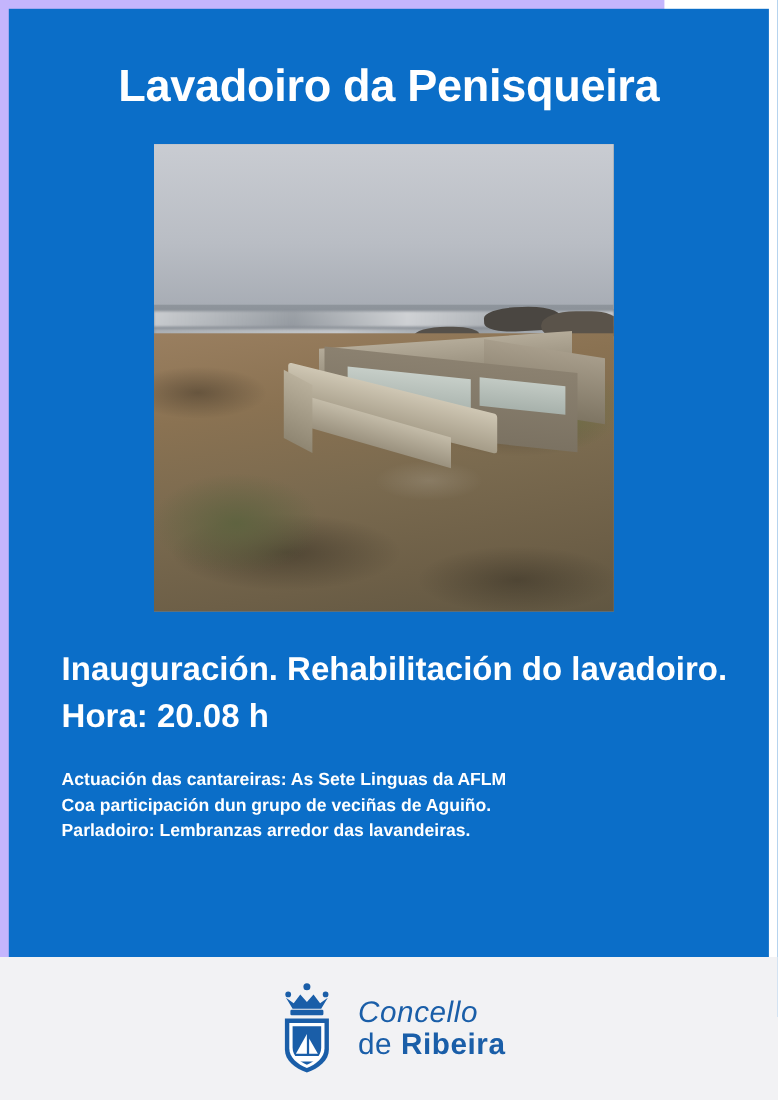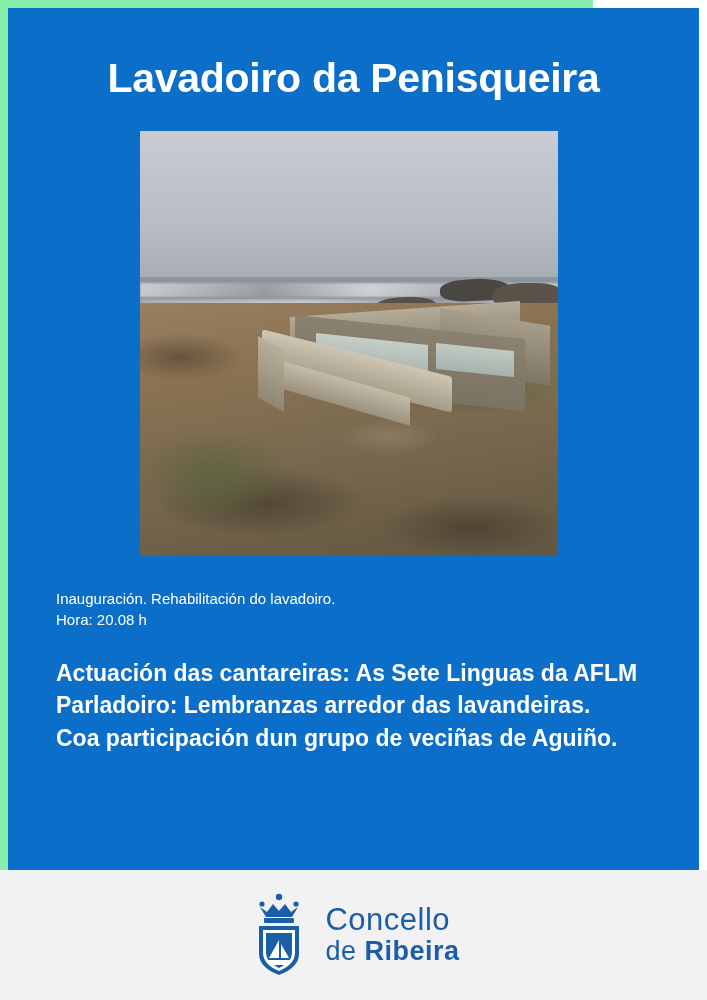--- a/index.html
+++ b/index.html
@@ -10,23 +10,24 @@
     width: 707px;
     height: 1000px;
     background: #ffffff;
     font-family: "Liberation Sans", sans-serif;
     overflow: hidden;
   }
   .poster {
     position: relative;
     width: 593px;
     height: 1000px;
-    background: #86efac;
+    background: #c4b5fd;
     display: flex;
     flex-direction: column;
+    padding-left: 11px;
   }
   .blue-panel {
     position: absolute;
     left: 8px;
     top: 8px;
     width: 691px;
     height: 862px;
     background: #0b6ec8;
     box-sizing: border-box;
   }
@@ -161,30 +162,30 @@
   }
   
   .text-block {
     position: absolute;
     left: 48px;
     top: 580px;
     width: 610px;
     color: #ffffff;
   }
   .line-main {
-    font-size: 15px;
-    font-weight: normal;
+    font-size: 30px;
+    font-weight: bold;
     line-height: 1.42;
     white-space: nowrap;
   }
   .spacer {
     height: 26px;
   }
   .line-sec {
-    font-size: 23px;
+    font-size: 16px;
     font-weight: bold;
     line-height: 1.42;
     white-space: nowrap;
   }
   
   .footer {
     position: absolute;
     left: 0;
     bottom: 0;
     width: 707px;
@@ -202,23 +203,24 @@
   .logo-mark {
     position: relative;
     width: 64px;
     height: 86px;
   }
   .logo-text {
     color: #1a5ea8;
     line-height: 1.06;
   }
   .logo-text .l1 {
-    font-size: 31px;
+    font-size: 27px;
     font-weight: normal;
     letter-spacing: 0.5px;
+    font-style: italic;
   }
   .logo-text .l2 {
     font-size: 27px;
     letter-spacing: 0.5px;
   }
   .logo-text .l2 b {
     font-weight: bold;
   }
 </style>
 </head>
@@ -252,22 +254,22 @@
         <div class="lav-wall-front2"></div>
         <div class="lav-edge-left"></div>
       </div>
     </div>
 
     <div class="text-block">
       <div class="line-main">Inauguración. Rehabilitación do lavadoiro.</div>
       <div class="line-main">Hora: 20.08 h</div>
       <div class="spacer"></div>
       <div class="line-sec">Actuación das cantareiras: As Sete Linguas da AFLM</div>
+      <div class="line-sec">Coa participación dun grupo de veciñas de Aguiño.</div>
       <div class="line-sec">Parladoiro: Lembranzas arredor das lavandeiras.</div>
-      <div class="line-sec">Coa participación dun grupo de veciñas de Aguiño.</div>
     </div>
 
   </div>
 
   <div class="footer">
     <div class="logo">
       <div class="logo-mark">
         <svg width="64" height="86" viewBox="0 0 64 86" aria-hidden="true">
 
           <g fill="#1a5ea8">

